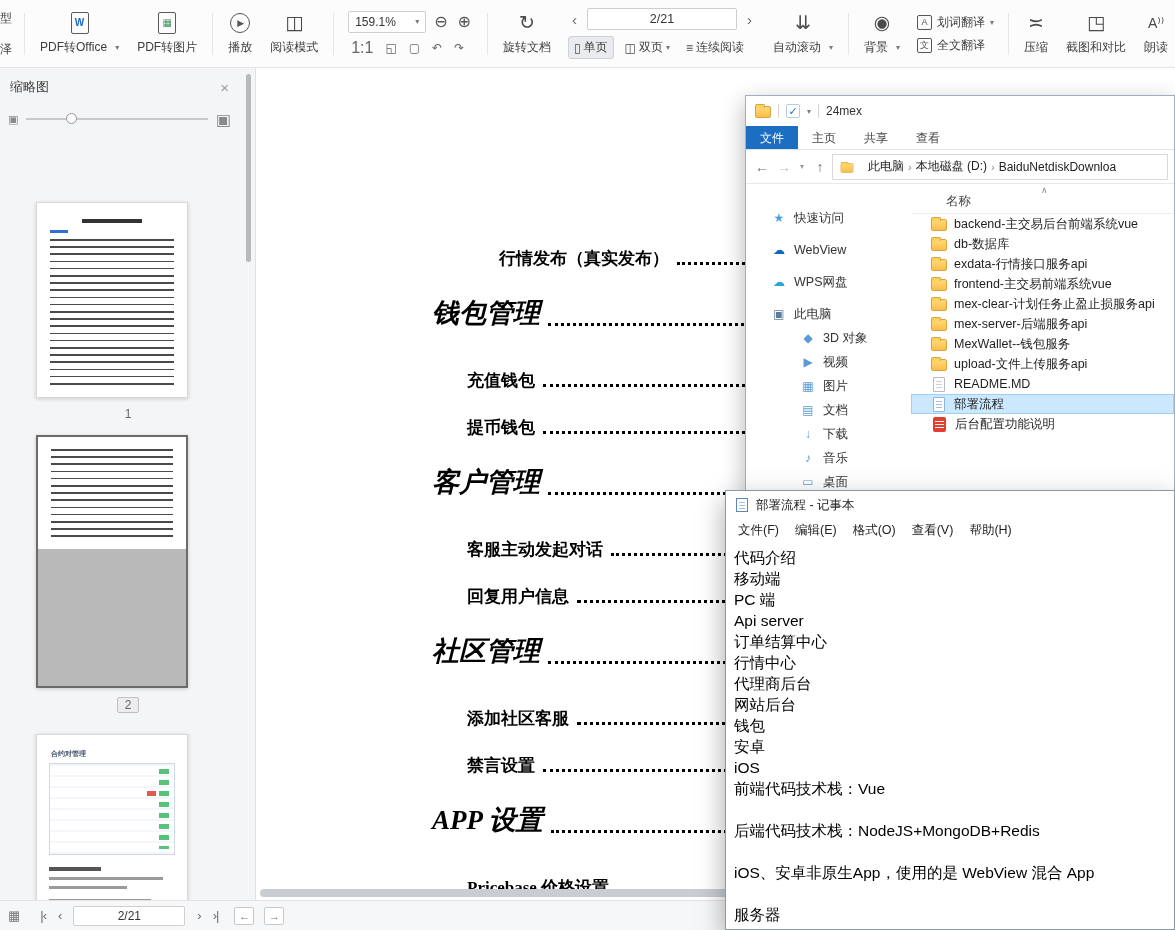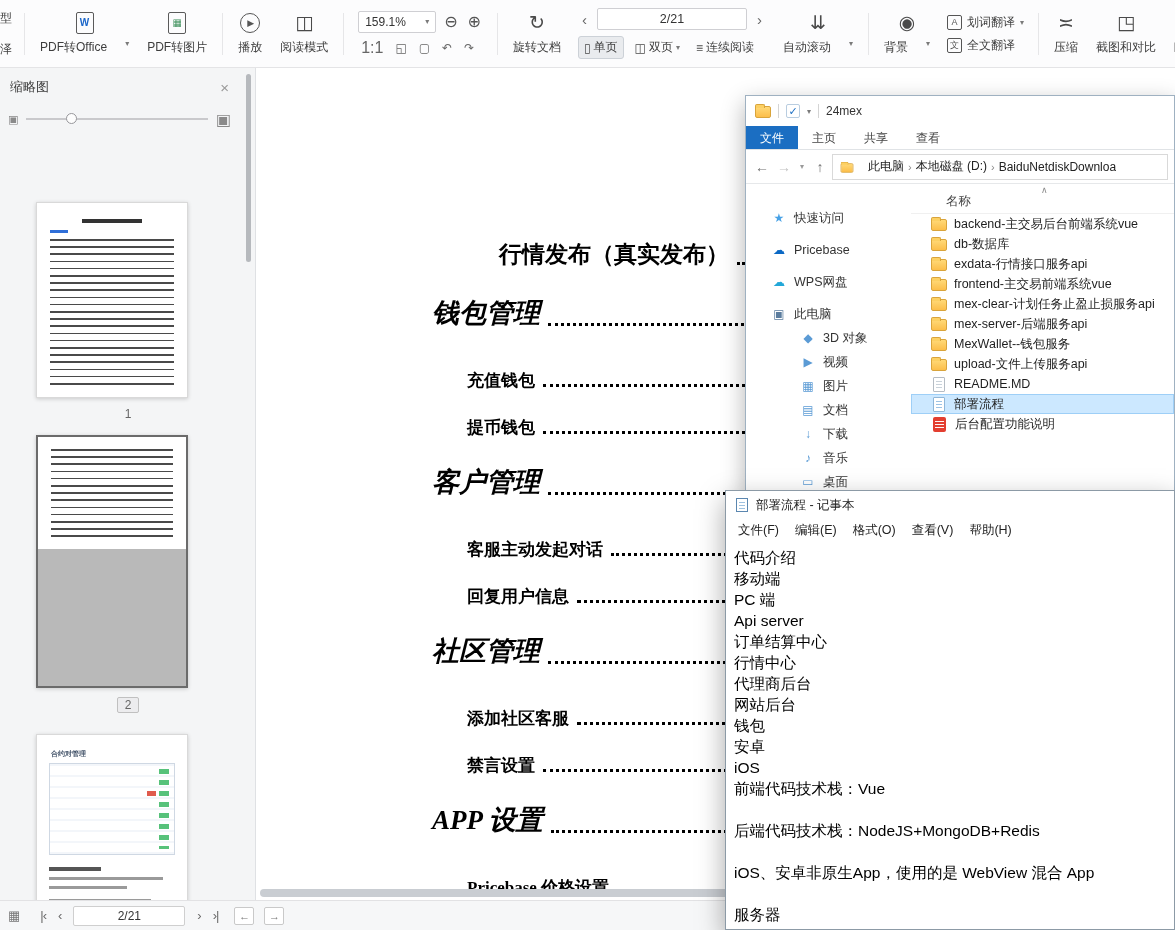--- a/index.html
+++ b/index.html
@@ -4,21 +4,21 @@
 <style>
   * { margin:0; padding:0; box-sizing:border-box; }
   html,body { width:1175px; height:930px; }
   body { position:relative; overflow:hidden; background:#fff; font-family:"Liberation Sans","DejaVu Sans",sans-serif; color:#333; }
 
   
   #toolbar { position:absolute; left:0; top:0; width:1175px; height:68px; background:#fcfcfd; border-bottom:1px solid #e4e4e6; display:flex; align-items:center; z-index:5; }
   .tb-sep { width:1px; height:42px; background:#e6e6e8; margin:0 6px; flex:0 0 auto; }
   .tb-btn { display:flex; flex-direction:column; align-items:center; justify-content:center; gap:4px; height:60px; padding:0 9px; font-size:12px; color:#3d3d3d; cursor:default; flex:0 0 auto; }
   .tb-ic { font-size:19px; line-height:22px; height:23px; color:#4a4a4a; display:flex; align-items:center; justify-content:center; }
-  .tb-lab { display:flex; gap:18px; white-space:nowrap; }
+  .tb-lab { display:flex; align-items:center; gap:8px; white-space:nowrap; }
   .dd { font-size:8px; color:#7a7a7a; }
   .docic { width:18px; height:22px; border:1.5px solid #5a5a5a; border-radius:2px; font-size:10px; font-weight:bold; color:#1b66c9; display:flex; align-items:center; justify-content:center; }
   .circic { width:20px; height:20px; border:1.5px solid #555; border-radius:50%; font-size:9px; color:#555; display:flex; align-items:center; justify-content:center; padding-left:1px; }
   #tb-partial { width:18px; height:60px; display:flex; flex-direction:column; justify-content:space-between; padding:6px 0; font-size:12px; color:#3d3d3d; overflow:hidden; flex:0 0 auto; }
   .tb-cluster { display:flex; flex-direction:column; gap:6px; padding:0 8px; flex:0 0 auto; }
   .tb-row { display:flex; align-items:center; gap:6px; }
   .zoombox { width:78px; height:22px; border:1px solid #cfcfd3; border-radius:2px; background:#fff; display:flex; align-items:center; justify-content:space-between; padding:0 6px; font-size:12px; color:#333; }
   .zic { font-size:16px; color:#555; padding:0 2px; }
   .sic { font-size:12px; color:#666; padding:0 3px; }
   .pnav { font-size:15px; color:#666; padding:0 4px; }
@@ -69,21 +69,21 @@
   #doc { position:absolute; left:257px; top:68px; width:918px; height:832px; background:#fff; overflow:hidden; z-index:1; }
   .toc { padding-top:155px; }
   .toc-row { display:flex; align-items:flex-end; height:47px; overflow:hidden; color:#000; }
   .toc-row.lv1 { margin:14px 12px; }
   .toc-text { white-space:nowrap; font-weight:bold; font-family:"Liberation Serif","DejaVu Serif",serif; }
   .lv1  { padding-left:163px; }
   .lv2  { padding-left:210px; }
   .lv2b { padding-left:242px; }
   .lv1 .toc-text  { font-size:27px; font-style:italic; }
   .lv2 .toc-text  { font-size:17px; }
-  .lv2b .toc-text { font-size:23px; }
+  .lv2b .toc-text { font-size:17px; }
   .leader { flex:1; border-bottom:3px dotted #000; margin:0 4px 5px 8px; }
   .hscroll { position:absolute; left:3px; bottom:2px; width:910px; height:10px; }
   .hthumb { position:absolute; left:0; top:1px; width:476px; height:8px; background:#c9cdd2; border-radius:4px; }
 
   
   #statusbar { position:absolute; left:0; bottom:0; width:1175px; height:30px; background:#f6f7f8; border-top:1px solid #e2e2e4; display:flex; align-items:center; padding:0 8px; z-index:4; }
   .st-ic { color:#777; font-size:13px; margin-right:14px; }
   .st-nav { color:#6b6b6b; font-size:13px; padding:0 6px; letter-spacing:-1px; }
   .st-input { width:112px; height:20px; border:1px solid #cfcfcf; border-radius:2px; background:#fff; text-align:center; font-size:12px; color:#333; margin:0 6px; font-family:inherit; }
   .st-box { width:20px; height:18px; border:1px solid #c9c9c9; border-radius:2px; display:inline-flex; align-items:center; justify-content:center; color:#777; font-size:11px; background:#fff; margin-left:10px; }
@@ -457,21 +457,21 @@
   <div class="ex-body">
     <div class="ex-nav">
 
         <div class="ex-nav-item gap">
           <span class="nic ic-star">★</span>
           <span>快速访问</span>
         </div>
 
         <div class="ex-nav-item gap">
           <span class="nic ic-cloud-blue">☁</span>
-          <span>Pricebase</span>
+          <span>WebView</span>
         </div>
 
         <div class="ex-nav-item gap">
           <span class="nic ic-cloud-teal">☁</span>
           <span>WPS网盘</span>
         </div>
 
         <div class="ex-nav-item">
           <span class="nic ic-computer">▣</span>
           <span>此电脑</span>

